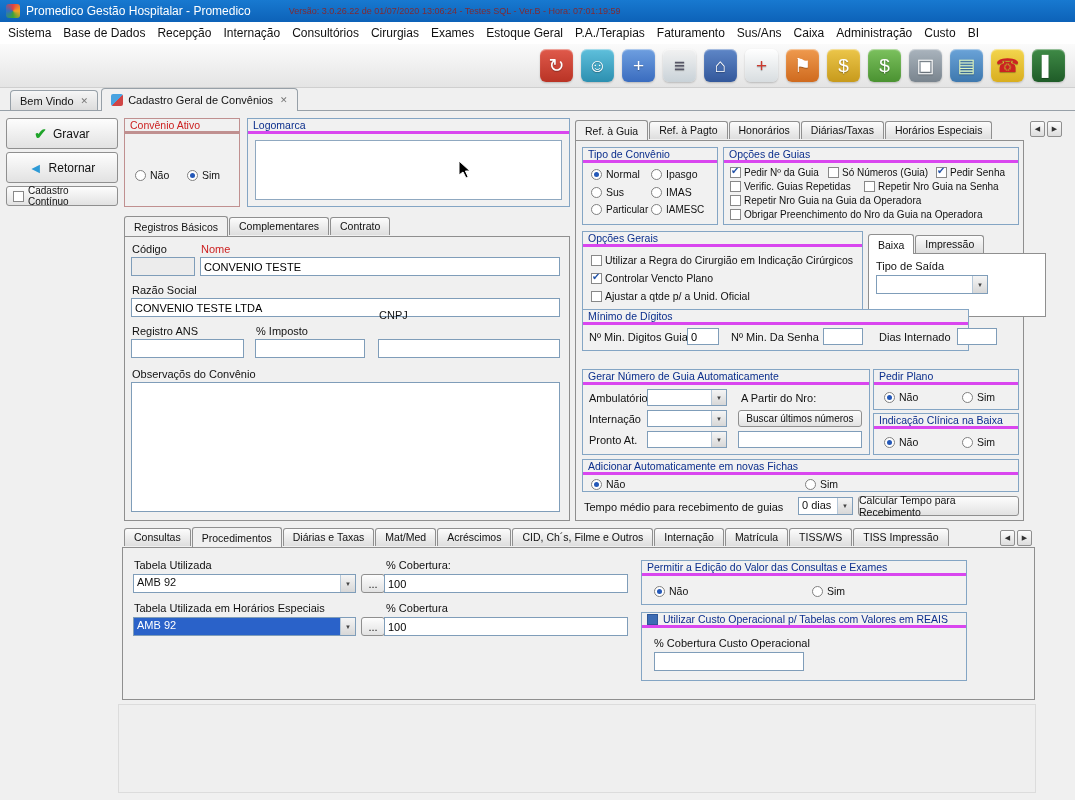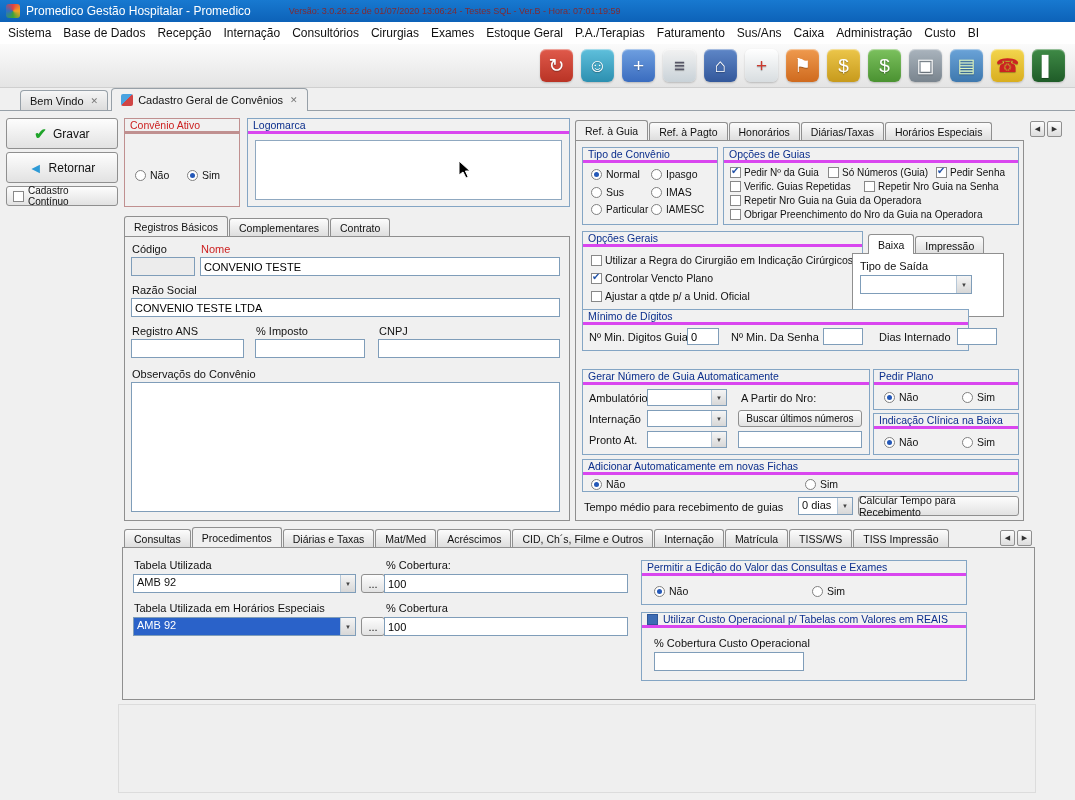--- a/index.html
+++ b/index.html
@@ -6,21 +6,21 @@
 *{margin:0;padding:0;box-sizing:border-box}
 html,body{width:1075px;height:800px}
 body{font-family:"Liberation Sans",sans-serif;font-size:11px;background:#f0f0f0;position:relative;overflow:hidden;color:#111}
 .titlebar{position:absolute;left:0;top:0;width:1075px;height:22px;background:linear-gradient(#1879d0,#0d62b8);color:#fff;display:flex;align-items:center;gap:6px;padding:0 6px;font-size:12px}
 .app-icon{width:14px;height:14px;border-radius:3px;background:conic-gradient(#e34040,#f5a524,#3aa33a,#2f6fc4,#e34040);flex:0 0 auto}
 .version{color:#7e2b35;font-size:9px;margin-left:32px;white-space:nowrap}
 .menubar{position:absolute;left:0;top:22px;width:1075px;height:22px;background:#fff;display:flex;align-items:center;padding:0 2px;font-size:12px}
 .menu-item{padding:2px 6px;white-space:nowrap;cursor:default}
 .toolbar{position:absolute;left:0;top:44px;width:1075px;height:44px;background:linear-gradient(#fbfbfb,#e4e4e4);border-bottom:1px solid #cfcfcf;display:flex;justify-content:flex-end;align-items:center;gap:8px;padding:0 10px}
 .ticon{width:33px;height:33px;border-radius:6px;display:flex;align-items:center;justify-content:center;font-size:19px;color:#fff;text-shadow:0 1px 1px rgba(0,0,0,.3);box-shadow:inset 0 1px 1px rgba(255,255,255,.5),0 1px 2px rgba(0,0,0,.2)}
-.doctabs{position:absolute;left:0;top:88px;width:1075px;height:23px;border-bottom:1px solid #97a0a8;display:flex;align-items:flex-end;padding-left:20px;gap:3px}
+.doctabs{position:absolute;left:0;top:88px;width:1075px;height:23px;border-bottom:1px solid #97a0a8;display:flex;align-items:flex-end;padding-left:10px;gap:3px}
 .doctab{display:flex;align-items:center;gap:5px;height:20px;padding:0 9px;border:1px solid #97a0a8;border-bottom:none;border-radius:4px 4px 0 0;background:linear-gradient(#f6f6f6,#dcdcdc);font-size:11px;white-space:nowrap}
 .doctab.active{height:23px;background:#f0f0f0;margin-bottom:-1px}
 .tabicon{width:12px;height:12px;border-radius:2px;background:linear-gradient(135deg,#4aa3e0 50%,#d04545 50%);flex:0 0 auto}
 .closex{color:#777;font-size:9px;margin-left:2px}
 .btn{background:linear-gradient(#fdfdfd,#e2e2e2);border:1px solid #8f8f8f;border-radius:3px;display:flex;align-items:center;justify-content:center;gap:6px;cursor:pointer;position:absolute;font-size:11px}
 .gbox{position:absolute;border:1px solid #84a5c4;background:#f1f1f1}
 .gbox.red{border-color:#c09090}
 .gtitle{height:15px;line-height:15px;padding:0 5px;font-size:10.5px;color:#0b2e8c;border-bottom:3px solid #d946ef;white-space:nowrap;overflow:hidden;display:flex;align-items:center;gap:5px}
 .gbox.red .gtitle{color:#cc2222;border-bottom-color:#c09090}
 .lbl{position:absolute;font-size:11px;white-space:nowrap}
@@ -33,21 +33,21 @@
 .dd .val{flex:1;padding:1px 3px;font-size:11px;white-space:nowrap;overflow:hidden}
 .dd .btn-dd{width:15px;background:linear-gradient(#f5f5f5,#d7d7d7);border-left:1px solid #b5c7d8;display:flex;align-items:center;justify-content:center;font-size:6px;color:#444}
 .dd.hl .val{background:#2a62c9;color:#fff}
 .radio-item{display:flex;align-items:center;gap:4px;position:absolute;white-space:nowrap;font-size:10.5px}
 .radio{width:11px;height:11px;border-radius:50%;border:1px solid #808080;background:#fff;position:relative;flex:0 0 auto}
 .radio.sel::after{content:"";position:absolute;left:2px;top:2px;width:5px;height:5px;border-radius:50%;background:#2458b8}
 .cb-item{display:flex;align-items:center;gap:3px;position:absolute;white-space:nowrap;font-size:10px}
 .cb{width:11px;height:11px;border:1px solid #888;background:#fff;position:relative;flex:0 0 auto}
 .cb.checked::after{content:"\2714";position:absolute;left:0;top:-3px;font-size:10px;color:#2353a8}
 .cb.filled{background:#3d6cb4;border-color:#2d5697}
-.subtabs{position:absolute;display:flex;align-items:flex-end;gap:1px;height:21px;overflow:hidden}
+.subtabs{position:absolute;display:flex;align-items:center;gap:1px;height:21px;overflow:hidden}
 .stab{height:18px;padding:0 9px;display:flex;align-items:center;border:1px solid #8f8f8f;border-bottom:none;border-radius:3px 3px 0 0;background:linear-gradient(#fcfcfc,#dedede);font-size:10.5px;white-space:nowrap}
 .stab.active{height:21px;background:#f0f0f0;margin-bottom:-1px;z-index:3;position:relative}
 .stab.active.white{background:#fff}
 .panel{position:absolute;border:1px solid #8f8f8f;background:#f0f0f0}
 .panel.white{background:#fff}
 .scrollbtn{position:absolute;width:15px;height:16px;border:1px solid #8f8f8f;background:linear-gradient(#fcfcfc,#ddd);display:flex;align-items:center;justify-content:center;font-size:7px;color:#333;border-radius:2px}
 .imgwell{position:absolute;background:#fff;border:1px solid #8fa8c0}
 .cursor{position:absolute;z-index:50}
 </style>
 </head>
@@ -155,21 +155,21 @@
   <span class="lbl" style="left:7px;top:6px">Código</span>
   <span class="lbl red" style="left:76px;top:6px">Nome</span>
   <input class="txt gray" style="left: 6px; top: 20px; width: 64px;" value="">
   <input class="txt" style="left: 75px; top: 20px; width: 360px;" value="CONVENIO TESTE">
   <span class="lbl" style="left:7px;top:47px">Razão Social</span>
   <input class="txt" style="left: 6px; top: 61px; width: 429px;" value="CONVENIO TESTE LTDA">
   <span class="lbl" style="left:7px;top:88px">Registro ANS</span>
   <input class="txt" style="left: 6px; top: 102px; width: 113px;" value="">
   <span class="lbl" style="left:131px;top:88px">% Imposto</span>
   <input class="txt" style="left: 130px; top: 102px; width: 110px;" value="">
-  <span class="lbl" style="left:254px;top:88px">CNPJ</span>
+  <span class="lbl" style="left:254px;top:72px">CNPJ</span>
   <input class="txt" style="left: 253px; top: 102px; width: 182px;" value="">
   <span class="lbl" style="left:7px;top:131px">Observaçõs do Convênio</span>
   <textarea class="txt" style="left: 6px; top: 145px; width: 429px; height: 130px;"></textarea>
 </div>
 
 <div class="subtabs" style="left:575px;top:119px;width:450px">
   <div class="stab active">
       <span>Ref. à Guia</span>
     </div>
   <div class="stab">
@@ -267,21 +267,21 @@
   </div>
 
   <div class="subtabs" style="left:292px;top:92px;width:152px">
     <div class="stab active white">
         <span>Baixa</span>
       </div>
     <div class="stab">
         <span>Impressão</span>
       </div>
   </div>
-  <div class="panel white" style="left:276px;top:112px;width:152px;height:64px">
+  <div class="panel white" style="left:292px;top:112px;width:178px;height:64px">
     <span class="lbl" style="left:7px;top:6px">Tipo de Saída</span>
     <div class="dd" style="left:7px;top:21px;width:112px">
       <span class="val"></span>
       <span class="btn-dd">▼</span>
     </div>
   </div>
 
   <div class="gbox" style="left:6px;top:168px;width:387px;height:42px">
     <div class="gtitle">Mínimo de Dígitos</div>
     <span class="lbl small" style="left:6px;top:21px">Nº Min. Digitos Guia</span>

